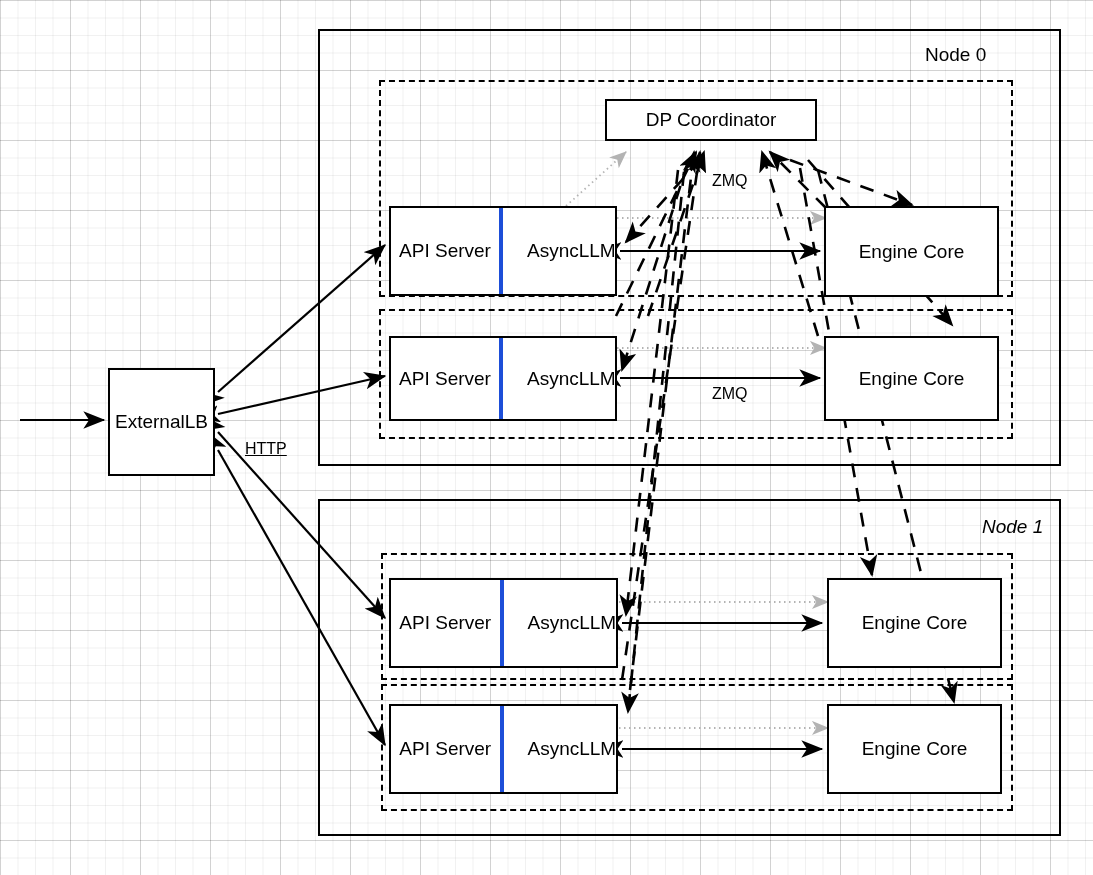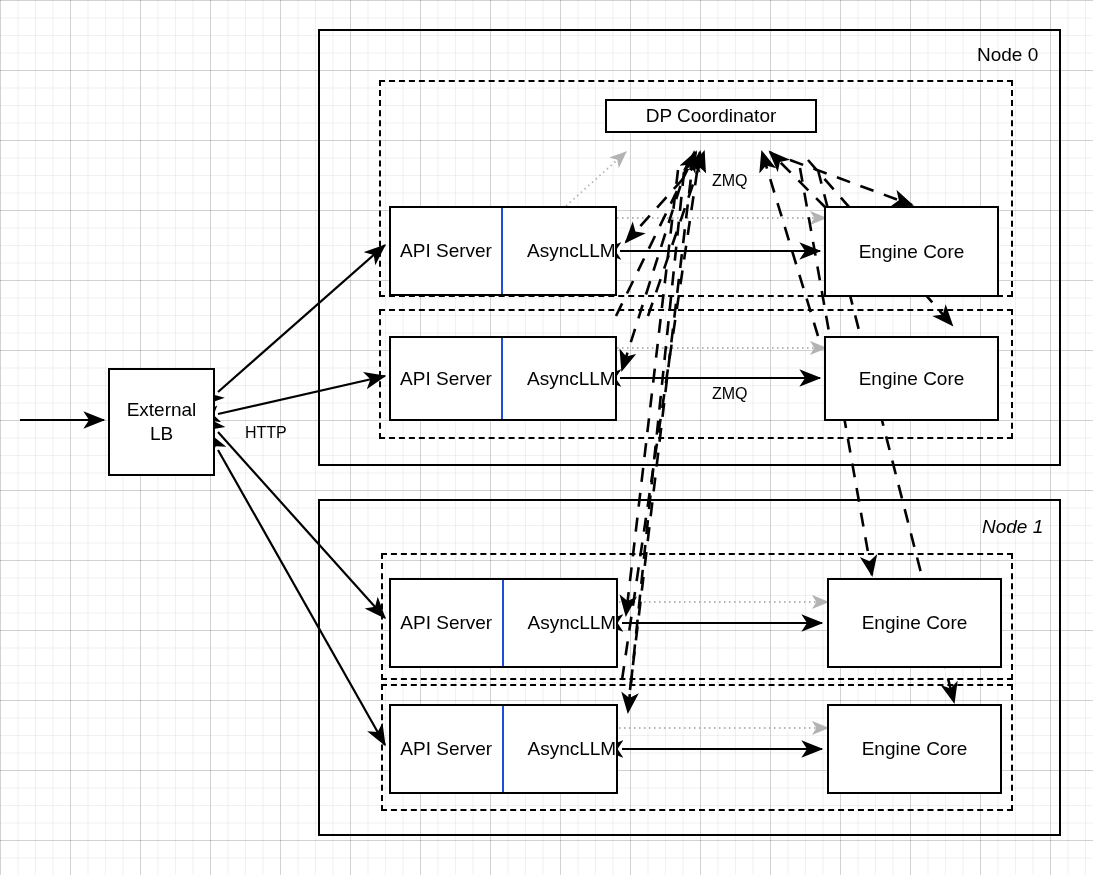--- a/index.html
+++ b/index.html
@@ -65,21 +65,21 @@
     display: flex;
     align-items: center;
     justify-content: center;
     font-size: 19px;
     color: #000000;
     box-sizing: border-box;
     white-space: nowrap;
   }
   .split-half.left {
     flex: 0 0 50%;
-    border-right: 2px solid #1d4ed8;
+    border-right: 4px solid #1d4ed8;
     text-align: center;
   }
   .split-half.right {
     flex: 0 0 50%;
     padding-left: 24px;
   }
   .edge-label {
     position: absolute;
     font-size: 16px;
     color: #000000;
@@ -222,35 +222,35 @@
       <path class="dashed-line" d="M818,170 L954,702" marker-end="url(#ah-dash)"></path>
     </g>
     <g>
       <path class="dashed-line" d="M678,170 L626,615" marker-end="url(#ah-dash)"></path>
     </g>
     <g>
       <path class="dashed-line" d="M684,172 L628,712" marker-end="url(#ah-dash)"></path>
     </g>
   </svg>
 
-  <div class="solid-box" style="left:108px; top:368px; width:107px; height:108px; flex-direction:column;">
+  <div class="solid-box" style="left:108px; top:368px; width:107px; height:108px; flex-direction:row;">
     <span>External</span>
     <span>LB</span>
   </div>
 
-  <div class="edge-label" style="left:245px; top:424px;">HTTP</div>
+  <div class="edge-label" style="left:245px; top:440px;text-decoration:underline;">HTTP</div>
 
   <div class="node-box" style="left:318px; top:29px; width:743px; height:437px;"></div>
-  <div class="node-label" style="left:977px; top:44px;">Node 0</div>
+  <div class="node-label" style="left:925px; top:44px;">Node 0</div>
 
   <div class="dashed-group" style="left:379px; top:80px; width:634px; height:217px;"></div>
 
   <div class="dashed-group" style="left:379px; top:309px; width:634px; height:130px;"></div>
 
-  <div class="solid-box" style="left:605px; top:99px; width:212px; height:34px;">
+  <div class="solid-box" style="left:605px; top:99px; width:212px; height:42px;">
     <span>DP Coordinator</span>
   </div>
 
   <div class="edge-label" style="left:712px; top:172px;">ZMQ</div>
 
   <div class="split-box" style="left:389px; top:206px; width:228px; height:90px;">
     <div class="split-half left">
       <span>API Server</span>
     </div>
     <div class="split-half right">

